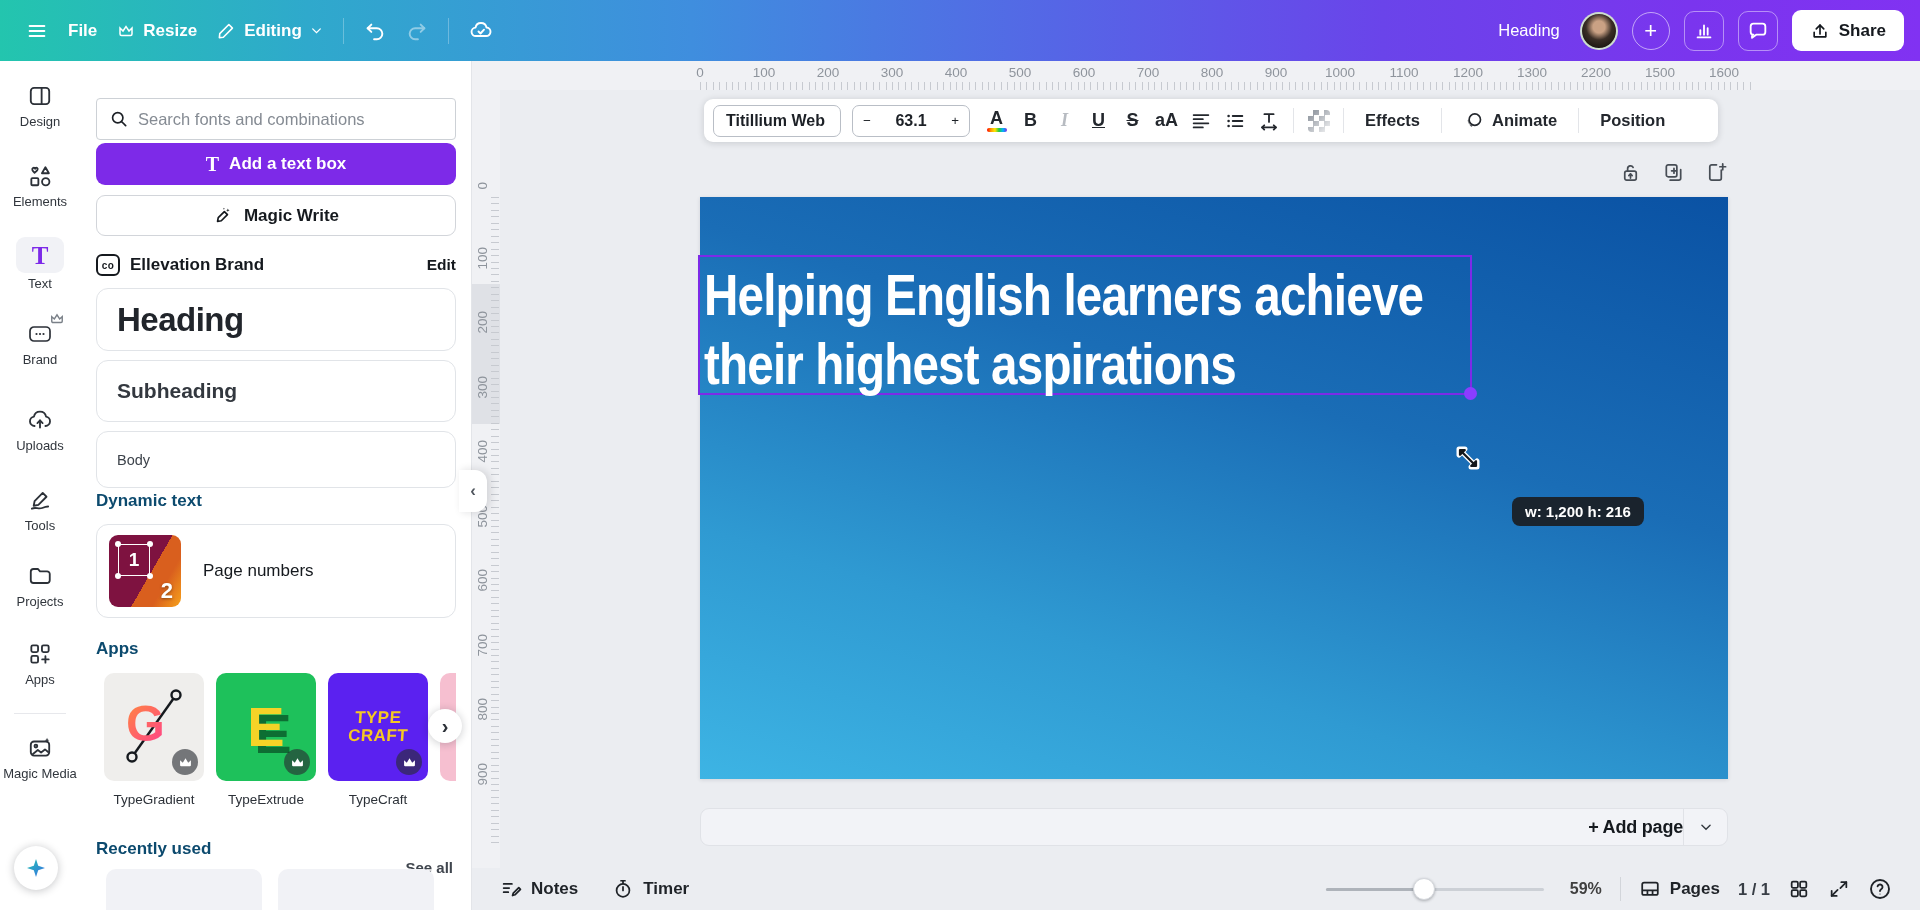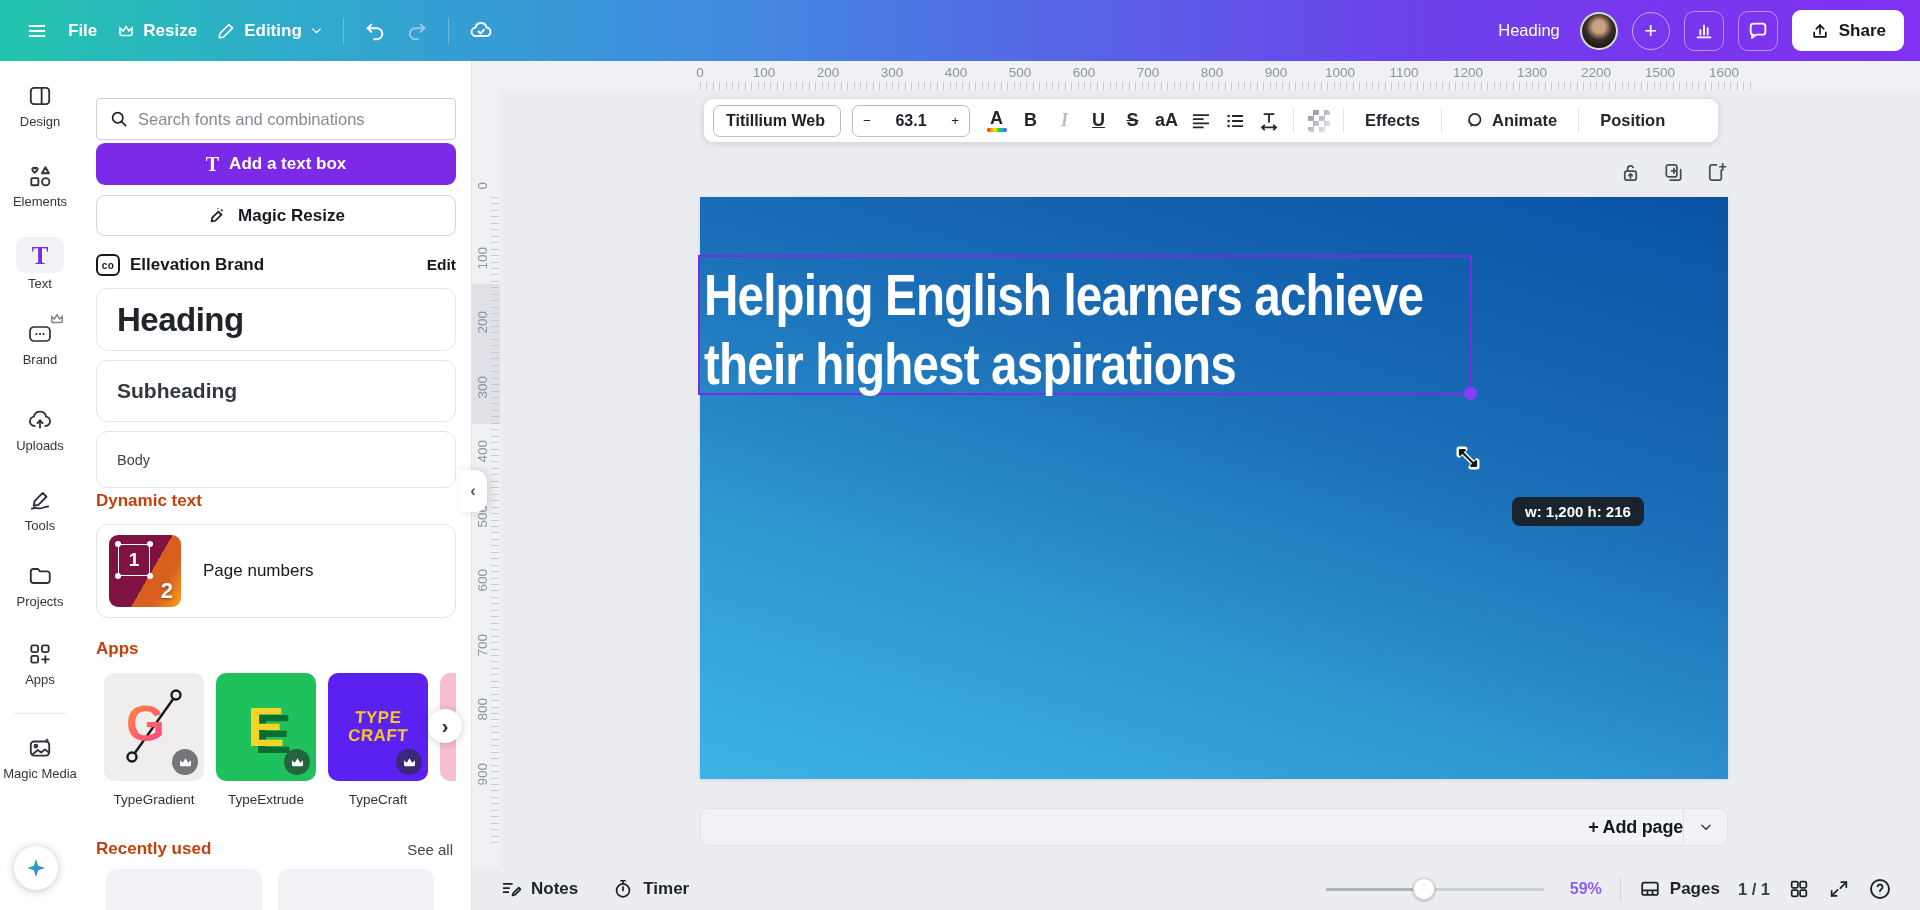--- a/index.html
+++ b/index.html
@@ -50,21 +50,21 @@
   .brand-row{position:absolute;left:16px;top:190px;width:360px;height:28px;display:flex;align-items:center;gap:10px;}
   .brandkit-ic{width:24px;height:22px;border:2px solid #15191e;border-radius:6px;display:flex;align-items:center;justify-content:center;
     font-size:10px;font-weight:700;letter-spacing:.3px;color:#15191e;}
   .brand-name{font-size:17px;font-weight:700;color:#15191e;}
   .brand-edit{margin-left:auto;font-size:15.5px;font-weight:700;color:#15191e;}
   .style-card{position:absolute;left:16px;width:360px;background:#fff;border:1px solid #e1e4e8;border-radius:12px;
     display:flex;align-items:center;padding:0 20px;color:#21252b;}
   .card-heading{top:227px;height:63px;font-size:33px;font-weight:700;letter-spacing:-.5px;}
   .card-subheading{top:299px;height:62px;font-size:21px;font-weight:600;color:#33383f;}
   .card-body{top:370px;height:57px;font-size:14.5px;color:#3d434b;}
-  .section-title{position:absolute;left:16px;font-size:17px;font-weight:700;color:#c2410c;}
+  .section-title{position:absolute;left:16px;font-size:17px;font-weight:700;color:#0c4a6e;}
   .pn-card{position:absolute;left:16px;top:463px;width:360px;height:94px;border:1px solid #e1e4e8;border-radius:12px;
     display:flex;align-items:center;gap:22px;padding:0 12px;}
   .pn-thumb{position:relative;width:72px;height:72px;border-radius:9px;overflow:hidden;
     background:linear-gradient(120deg,#7e1240 0 56%,#d95f1e 56% 74%,#f7a21b 100%);}
   .pn-box{position:absolute;left:9px;top:9px;width:32px;height:32px;border:1.5px solid #fff;color:#fff;
     font-size:19px;font-weight:700;display:flex;align-items:center;justify-content:center;}
   .pn-dot{position:absolute;width:6px;height:6px;border-radius:50%;background:#fff;}
   .pn-two{position:absolute;right:8px;bottom:3px;color:#fff;font-size:22px;font-weight:700;text-shadow:0 1px 3px rgba(0,0,0,.4);}
   .pn-label{font-size:17px;color:#15191e;}
   .tiles-row{position:absolute;left:24px;top:612px;width:352px;height:108px;display:flex;gap:12px;overflow:hidden;}
@@ -75,21 +75,21 @@
   .tile-partial{background:#f6bfd0;}
   .g-glyph{position:absolute;left:22px;top:26px;font-size:50px;font-weight:800;line-height:1;
     background:linear-gradient(135deg,#ff8a3c,#ff3e8f);-webkit-background-clip:text;background-clip:text;color:transparent;}
   .g-line{position:absolute;left:14px;top:12px;width:72px;height:84px;}
   .e-glyph{font-size:56px;font-weight:800;color:#f5d327;text-shadow:7px 7px 0 #0d6e33;line-height:1;}
   .craft-line{font-size:17px;font-weight:800;color:#f5c824;line-height:1.05;letter-spacing:.5px;transform:skewX(-4deg);}
   .pro-badge{position:absolute;right:6px;bottom:6px;width:26px;height:26px;border-radius:50%;background:rgba(40,44,50,.62);
     display:flex;align-items:center;justify-content:center;}
   .tile-labels{position:absolute;left:24px;top:731px;width:336px;display:flex;gap:12px;}
   .tile-labels span{width:100px;text-align:center;font-size:13.5px;color:#2c3138;flex:0 0 auto;}
-  .see-all{position:absolute;right:18px;top:780px;font-size:15px;font-weight:400;color:#40464e;text-align:right;}
+  .see-all{position:absolute;right:18px;top:798px;font-size:15px;font-weight:700;color:#40464e;text-align:right;}
   .recent-tile{position:absolute;top:808px;height:80px;border-radius:10px;background:#f1f2f6;}
   .scroll-right{position:absolute;left:348px;top:648px;width:34px;height:34px;border-radius:50%;background:#fff;
     box-shadow:0 1px 8px rgba(20,24,30,.22);display:flex;align-items:center;justify-content:center;
     font-size:20px;font-weight:700;color:#2c3138;line-height:1;}
 
   .collapse-tab{position:absolute;left:459px;top:470px;width:28px;height:42px;background:#fff;border-radius:0 12px 12px 0;
     box-shadow:3px 0 8px rgba(20,24,30,.14);display:flex;align-items:center;justify-content:center;
     font-size:17px;font-weight:700;color:#50565e;z-index:6;}
 
   
@@ -152,21 +152,21 @@
   
   .bottombar{position:absolute;left:472px;right:0;bottom:0;height:42px;display:flex;align-items:center;padding:0 28px;
     color:#1f2328;}
   .bb-item{display:flex;align-items:center;gap:9px;font-size:17px;font-weight:600;margin-right:34px;color:#1f2328;}
   .bb-right{margin-left:auto;display:flex;align-items:center;gap:18px;}
   .zoom-slider{position:relative;width:218px;height:22px;}
   .zs-track{position:absolute;left:0;right:0;top:10px;height:3px;border-radius:2px;background:#ccd0d6;}
   .zs-fill{position:absolute;left:0;top:10px;height:3px;border-radius:2px;width:98px;background:#aeb3ba;}
   .zs-thumb{position:absolute;left:87px;top:0;width:22px;height:22px;border-radius:50%;background:#fff;
     border:1px solid #d4d7dc;box-shadow:0 1px 3px rgba(20,24,30,.3);}
-  .zoom-val{font-size:16px;font-weight:600;color:#8b5cf6;min-width:40px;text-align:right;}
+  .zoom-val{font-size:16px;font-weight:600;color:#404040;min-width:40px;text-align:right;}
   .bb-divider{width:1px;height:24px;background:#d2d5da;}
   .pg-ind{font-size:16.5px;font-weight:600;color:#383e46;}
   .bb-icon-btn{display:flex;align-items:center;justify-content:center;color:#23272d;}
 
   .assistant{position:absolute;left:14px;top:846px;width:44px;height:44px;border-radius:50%;background:#fff;z-index:7;
     box-shadow:0 1px 8px rgba(20,24,30,.25);display:flex;align-items:center;justify-content:center;}
 
   svg{display:block;}
 </style>
 </head>
@@ -379,21 +379,21 @@
     </button>
 
     <button class="btn-outline">
       <span>
         <svg width="21" height="21" viewBox="0 0 24 24" fill="none" stroke="#15191e" stroke-width="1.9" stroke-linecap="round" stroke-linejoin="round">
             <path d="M13 7.5l3.5 3.5-7 7-4.3.8.8-4.3Z"></path>
             <path d="M17 4l.5 1.5L19 6l-1.5.5L17 8l-.5-1.5L15 6l1.5-.5Z" fill="#15191e" stroke="none"></path>
             <path d="M12.5 3.2l.3.9.9.3-.9.3-.3.9-.3-.9-.9-.3.9-.3Z" fill="#15191e" stroke="none"></path>
           </svg>
       </span>
-      <span>Magic Resize</span>
+      <span>Magic Write</span>
     </button>
 
     <div class="brand-row">
       <span class="brandkit-ic">co</span>
       <span class="brand-name">Ellevation Brand</span>
       <button class="brand-edit">Edit</button>
     </div>
 
     <button class="style-card card-heading">
       <span>Heading</span>

